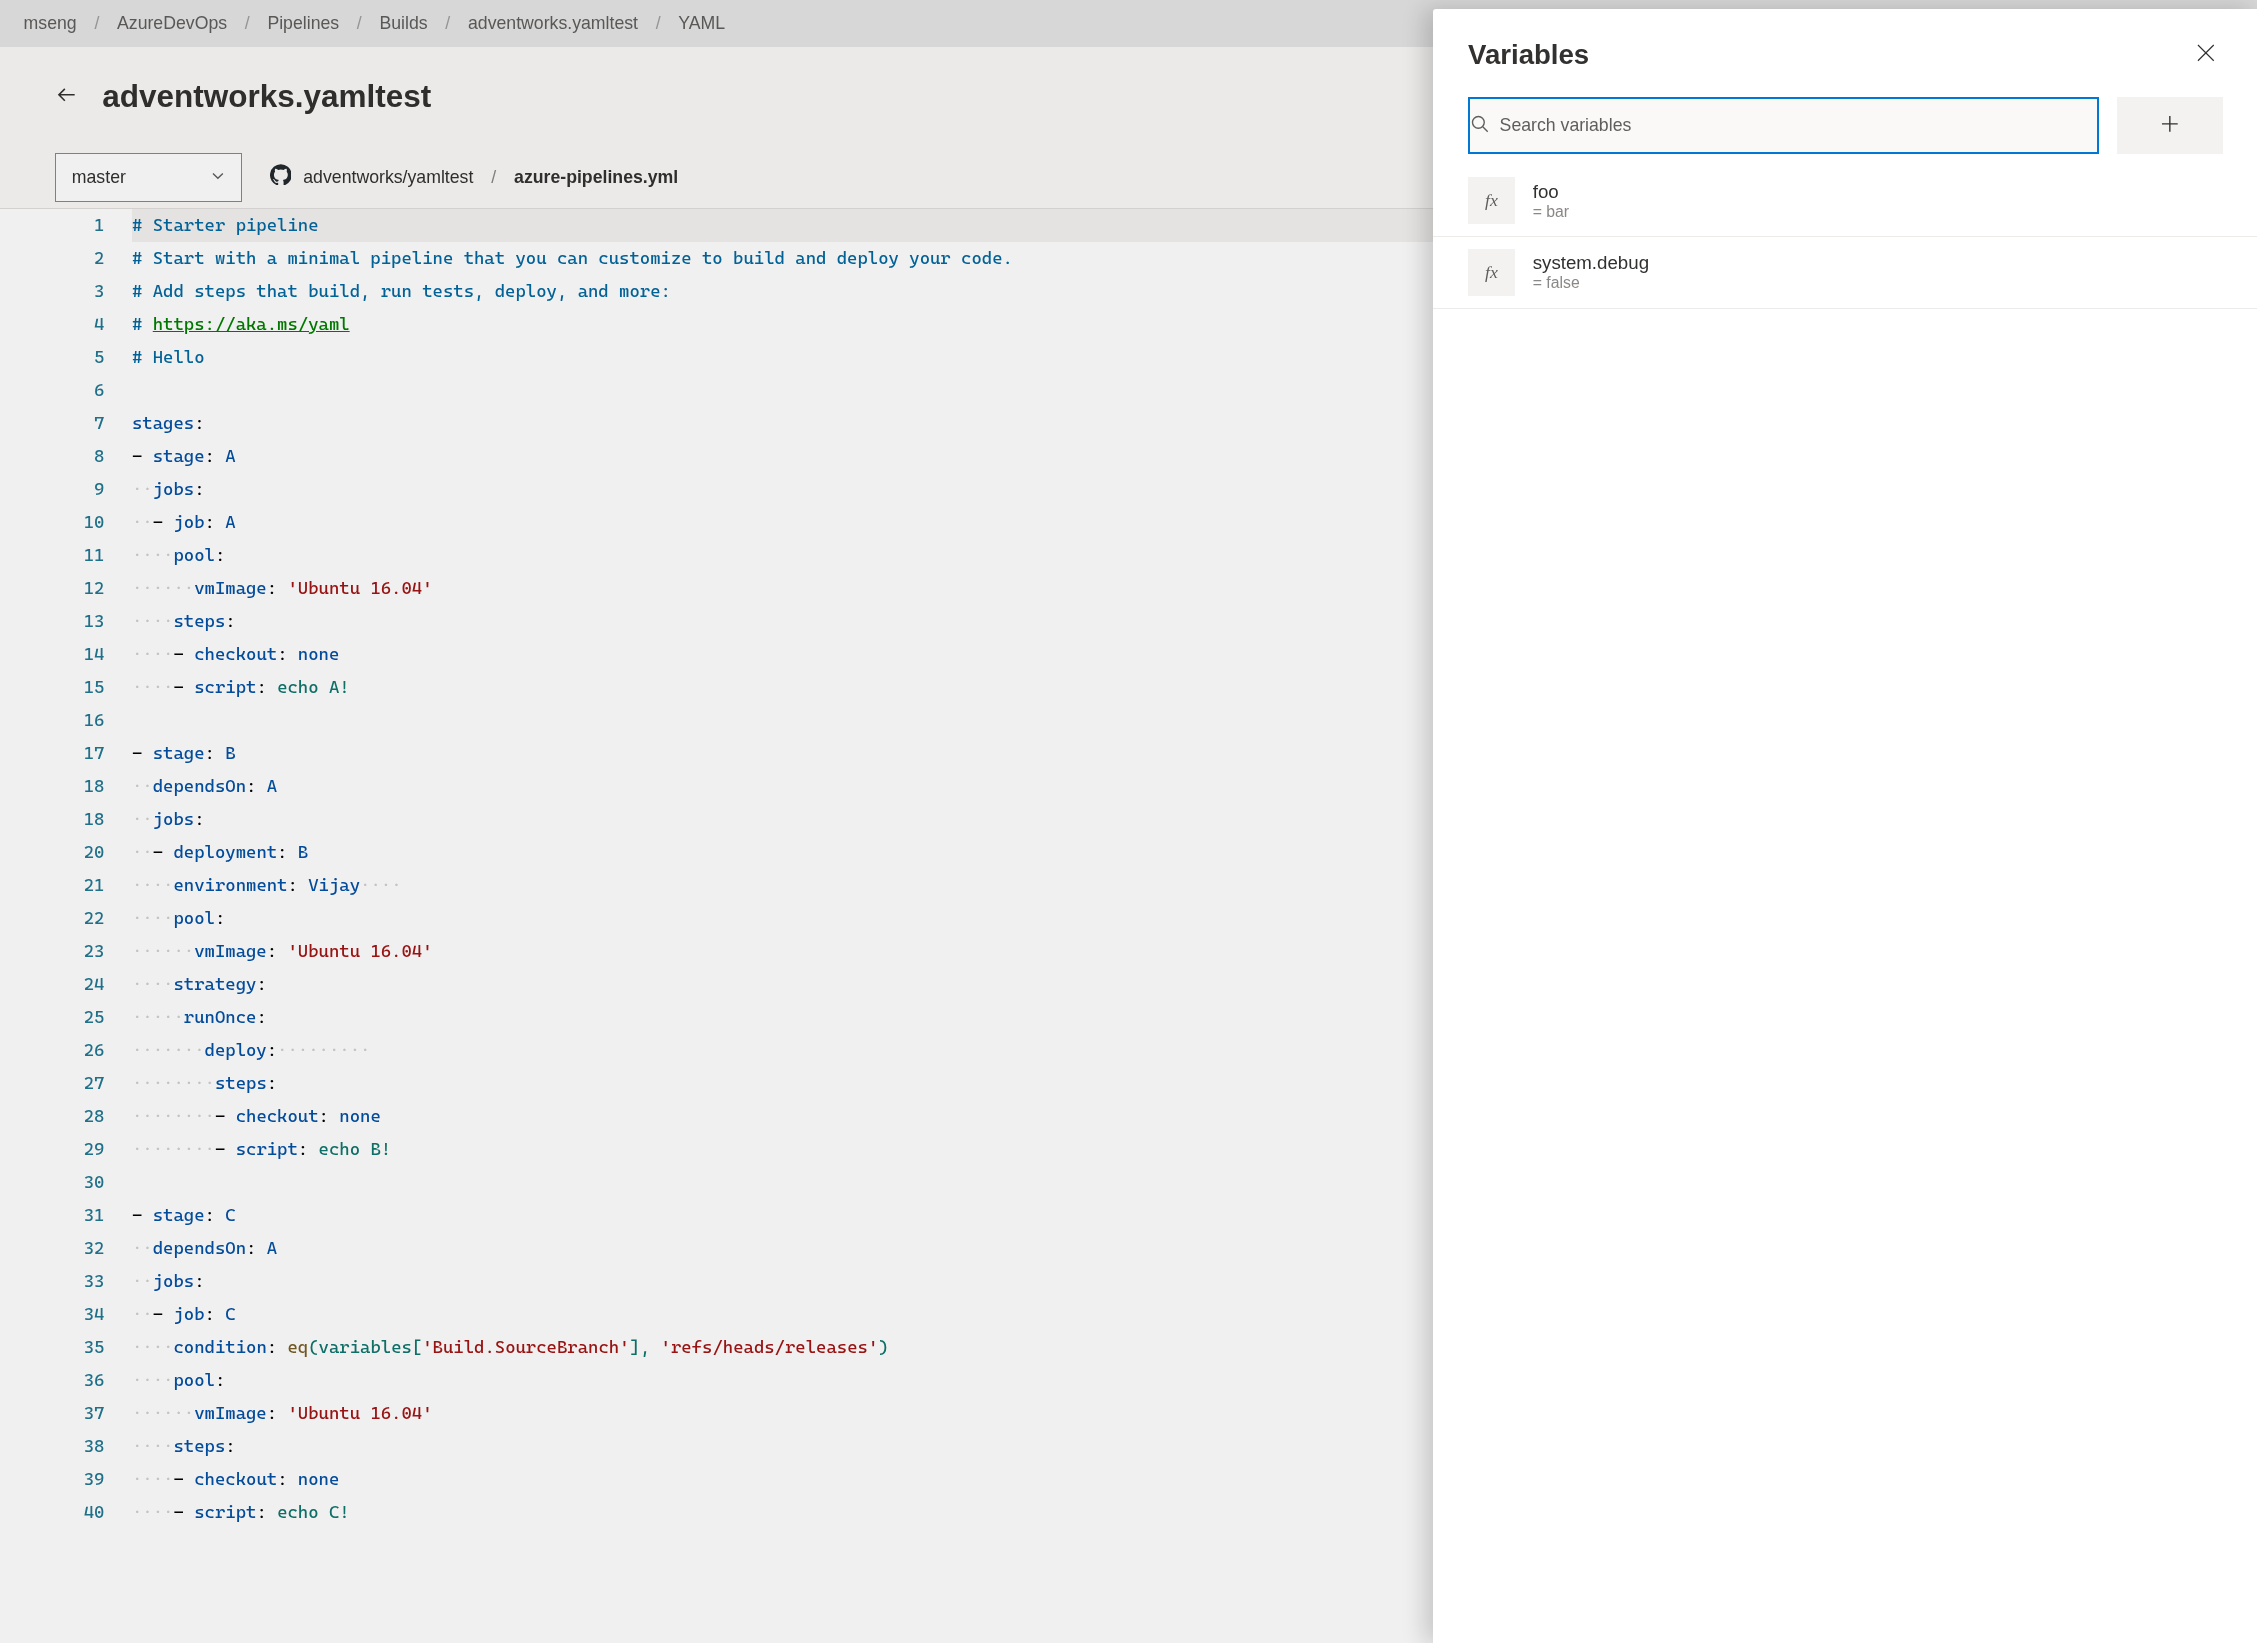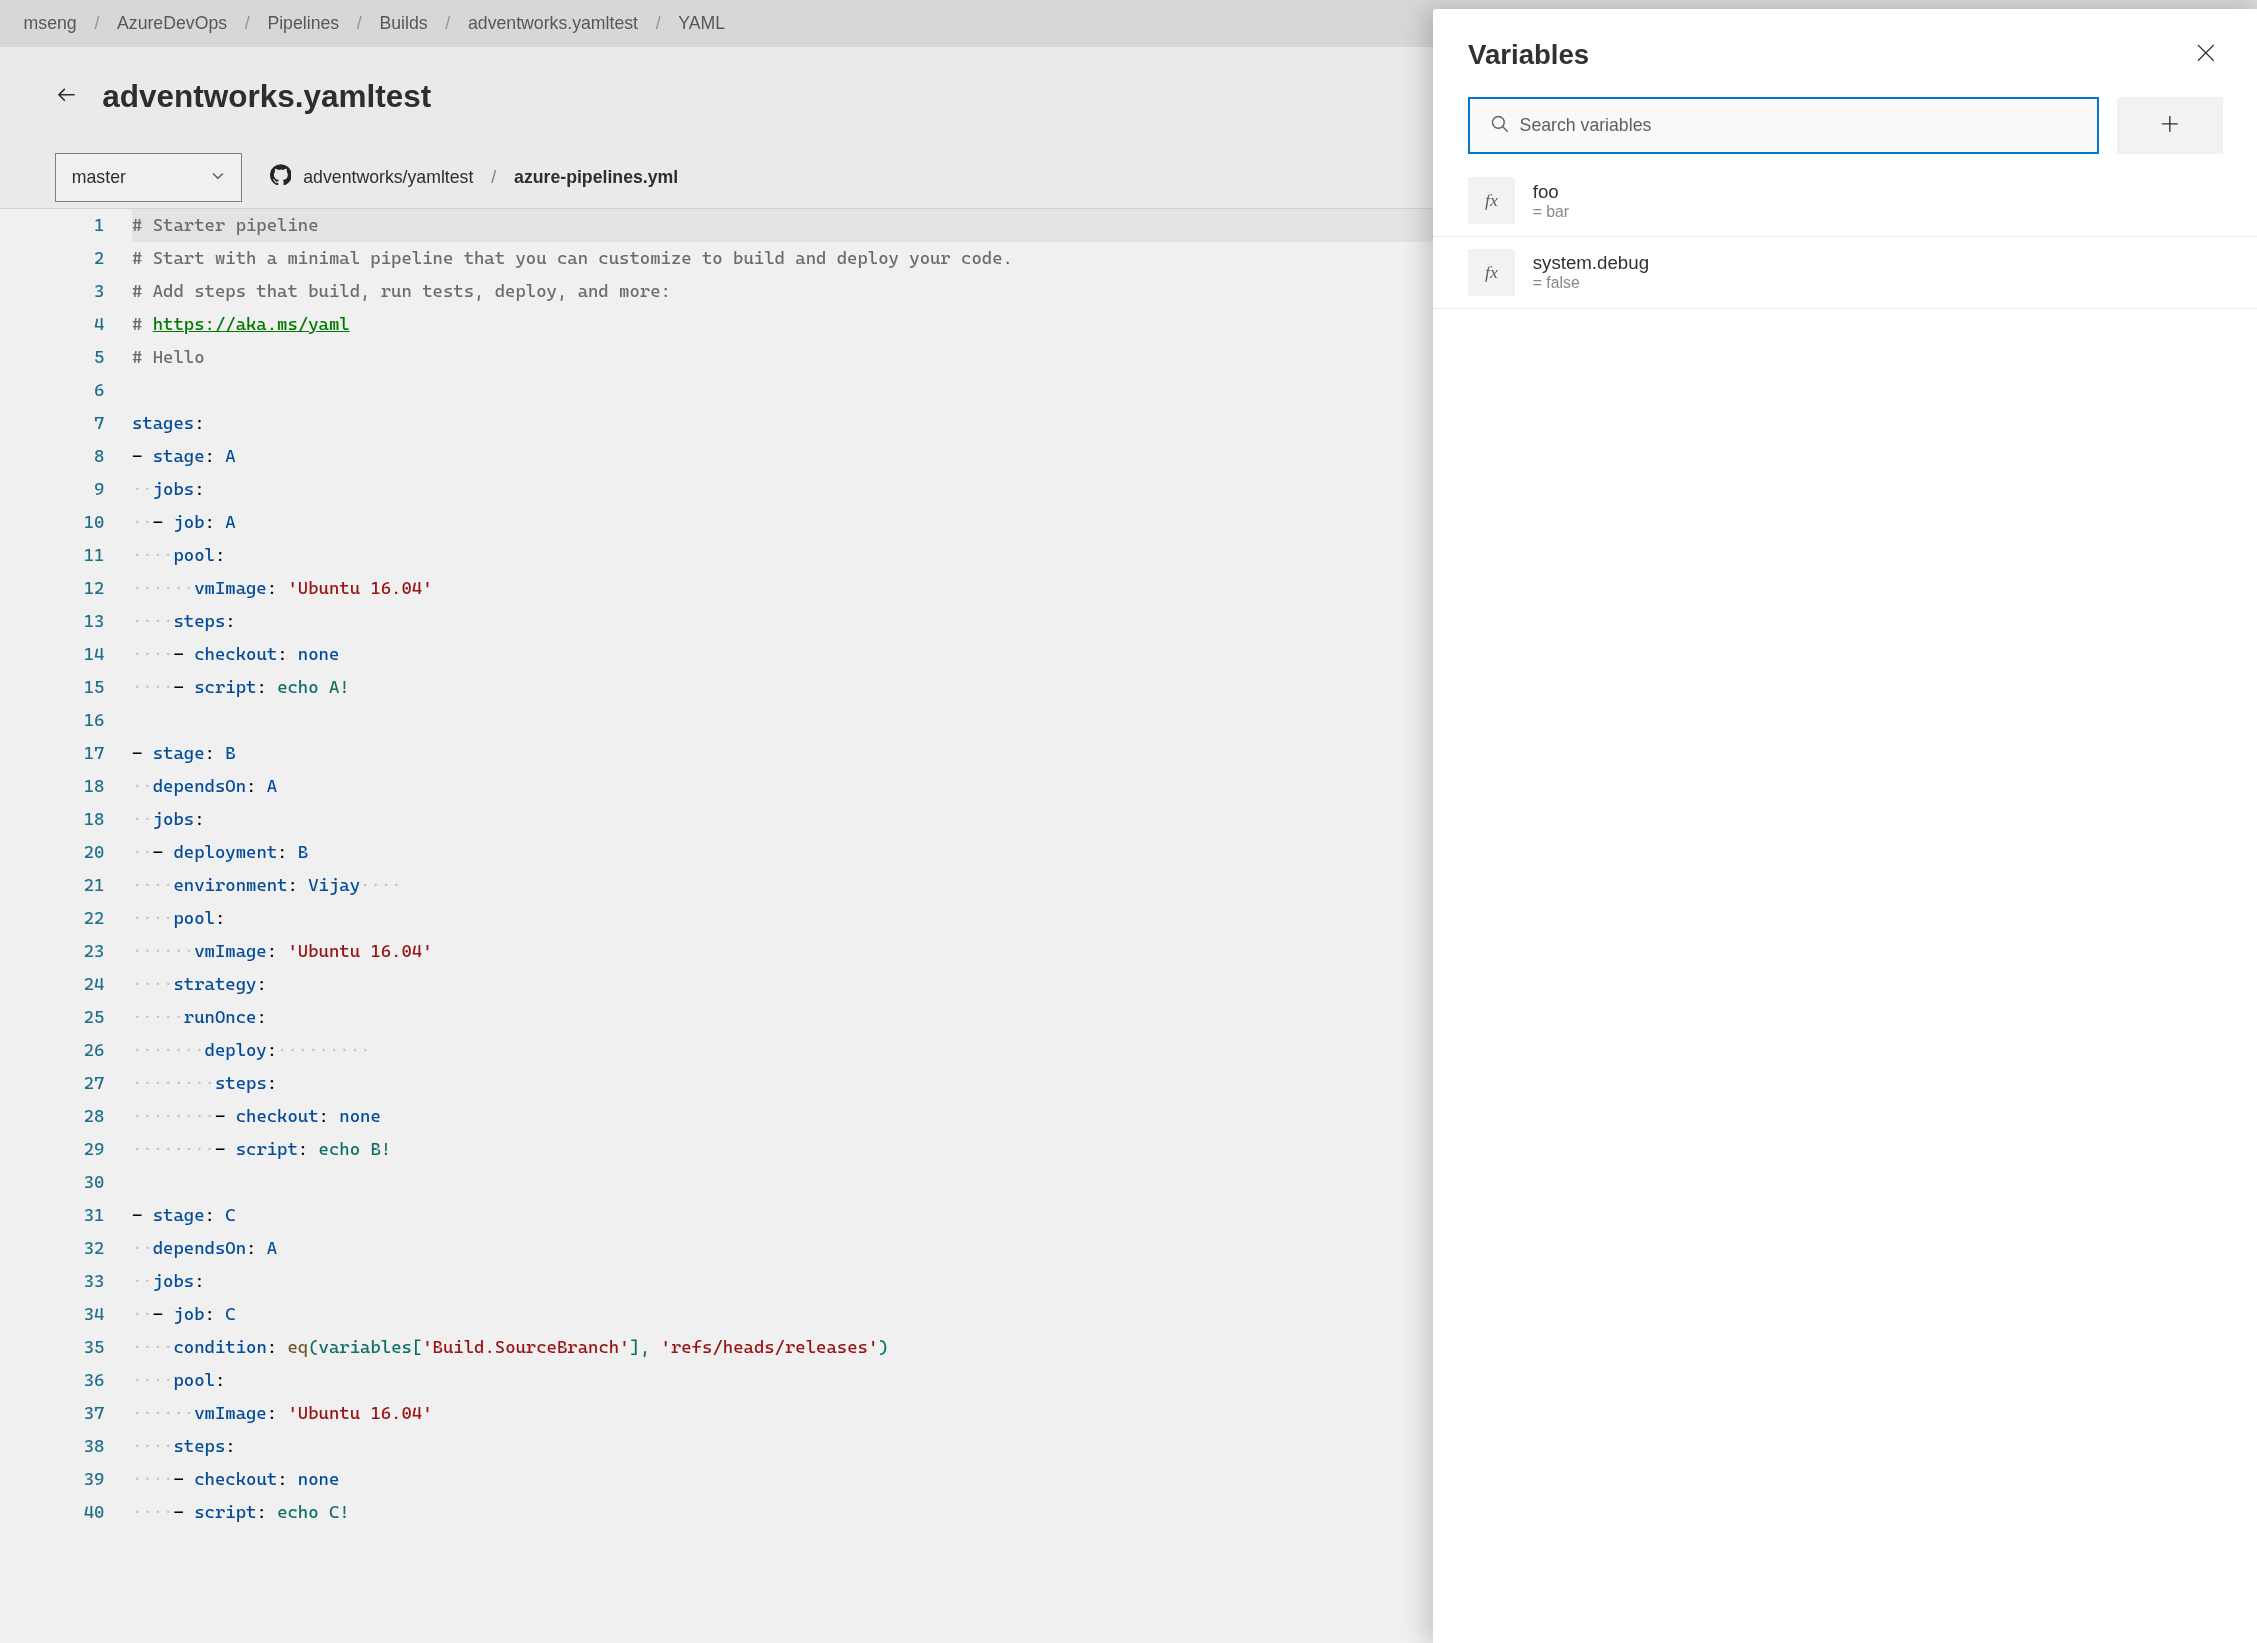--- a/index.html
+++ b/index.html
@@ -90,21 +90,21 @@
 }
 .gutter .ln { height: 33px; }
 .code-area {
   flex: 1;
   background: #fff;
   white-space: pre;
   color: #111;
 }
 .code-area .line { height: 33px; display: flex; }
 .code-area .line.hl { background: #f3f2f1; }
-.tok-comment { color: #737373; }
+.tok-comment { color: #0369a1; }
 .tok-link { color: #008000; text-decoration: underline; }
 .tok-key { color: #0451a5; }
 .tok-punc { color: #000; }
 .tok-str { color: #a31515; }
 .tok-val { color: #0451a5; }
 .tok-plain { color: #0f766e; }
 .tok-funcname { color: #795e26; }
 .ws-dot { color: #d0d0d0; }
 
 
@@ -144,21 +144,21 @@
   padding: 23.6px 35px 11.8px 35px;
   gap: 17.7px;
 }
 .search-box {
   flex: 1;
   height: 57px;
   border: 2px solid #0078d4;
   background: #faf9f8;
   display: flex;
   align-items: center;
-  padding: 0 20px;
+  padding: 0 0;
   gap: 9.9px;
 }
 .search-box svg { width: 19.7px; height: 19.7px; }
 .search-box input {
   flex: 1;
   border: none;
   background: transparent;
   font-size: 17.7px;
   outline: none;
   color: #323130;

